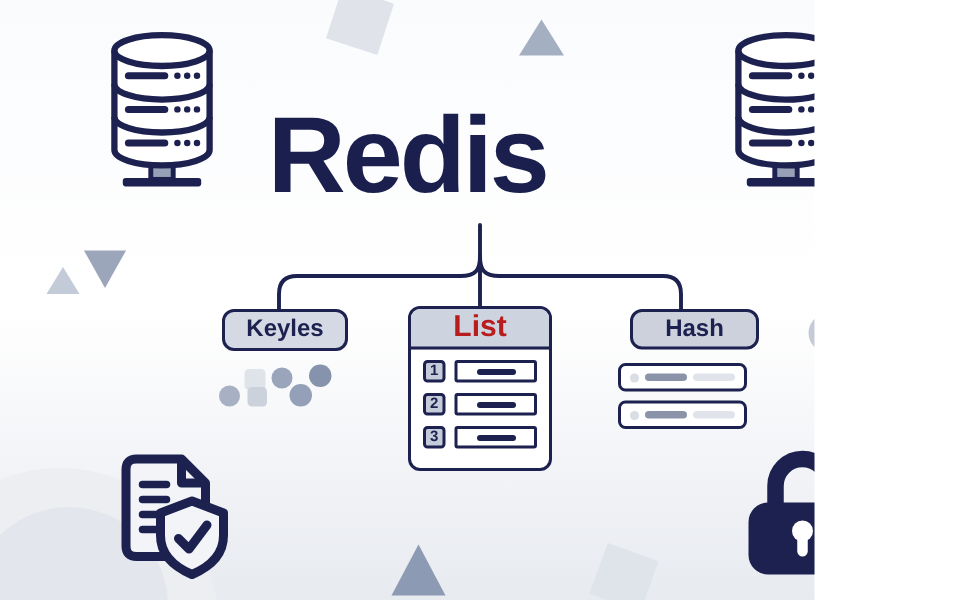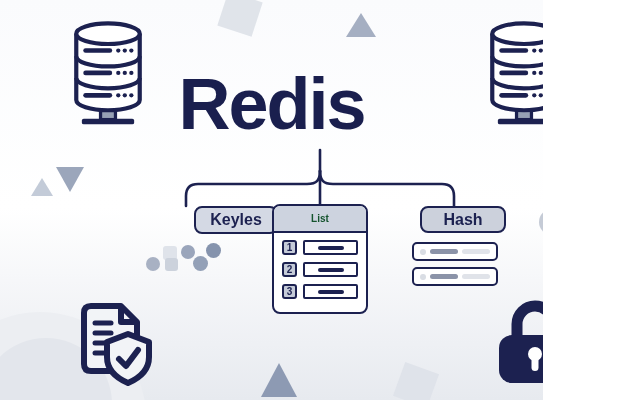--- a/index.html
+++ b/index.html
@@ -16,30 +16,30 @@
   .icon{position:absolute;}
   .db-left{left:66px;top:16px;width:84px;height:112px;}
   .db-right{left:482px;top:16px;width:84px;height:112px;}
   .doc-shield{left:68px;top:298px;width:92px;height:92px;}
   .lock{left:494px;top:291px;width:82px;height:94px;}
   .node{
     position:absolute;display:flex;align-items:center;justify-content:center;
     border:2.5px solid #1c2150;border-radius:8px;
     font-weight:bold;font-size:16px;color:#1c2150;box-sizing:border-box;
   }
-  .node-keys{left:148px;top:206px;width:84px;height:28px;background:#d4d9e4;margin-left:46px;}
+  .node-keys{left:148px;top:206px;width:84px;height:28px;background:#d4d9e4;}
   .node-hash{left:420px;top:206px;width:86px;height:27px;background:#ccd1dc;}
   .list-card{
     position:absolute;left:272px;top:204px;width:96px;height:110px;box-sizing:border-box;
     background:#ffffff;border:2.5px solid #1c2150;border-radius:8px;overflow:hidden;
   }
   .list-header{
     height:25px;background:#cdd3df;border-bottom:2.5px solid #1c2150;
     display:flex;align-items:center;justify-content:center;
-    font-weight:bold;font-size:10px;color:#14532d;
+    font-weight:bold;font-size:20px;color:#b91c1c;
   }
   .list-rows{padding:7px 8px;display:flex;flex-direction:column;gap:7px;}
   .list-row{display:flex;align-items:center;gap:6px;}
   .num-box{
     width:15px;height:15px;box-sizing:border-box;background:#c5cbd8;border:2px solid #1c2150;
     border-radius:3px;display:flex;align-items:center;justify-content:center;
     font-size:10px;font-weight:bold;color:#1c2150;
   }
   .val-box{
     flex:1;height:15px;box-sizing:border-box;background:#ffffff;border:2px solid #1c2150;

